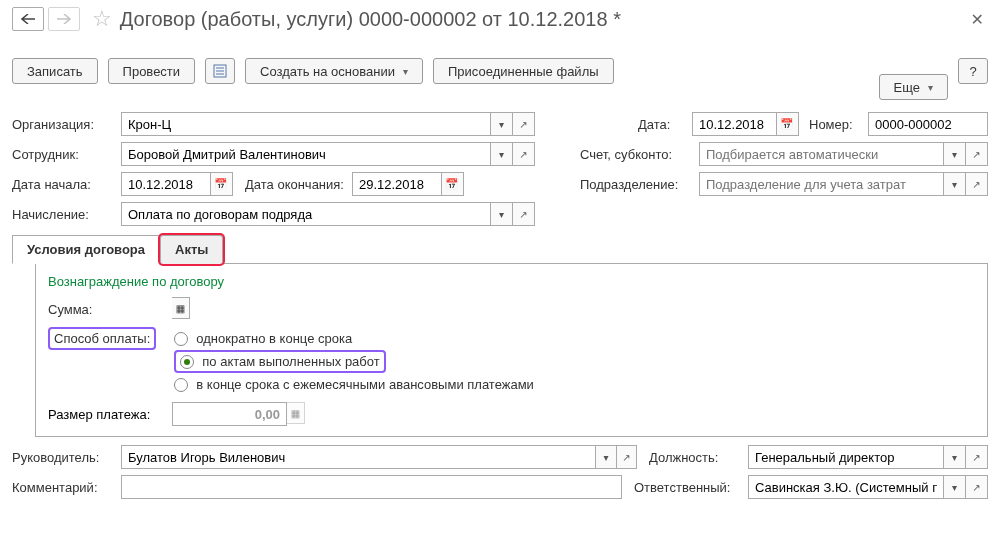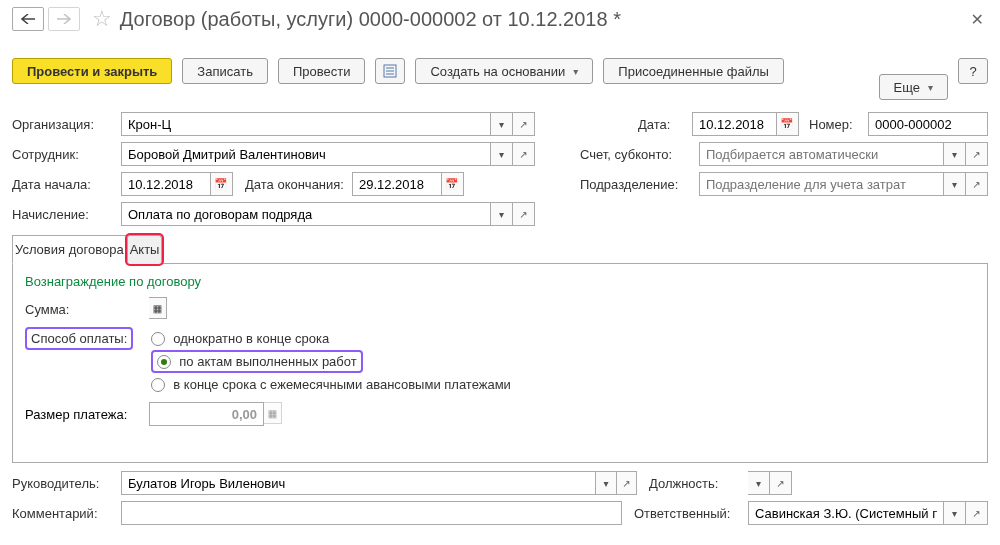--- a/index.html
+++ b/index.html
@@ -120,43 +120,45 @@
     font-size: 10px;
     color: #555;
     cursor: pointer;
   }
   .tabs {
     display: flex;
     border-bottom: 1px solid #aaa;
     margin-top: 8px;
   }
   .tab {
-    padding: 6px 2px;
+    padding: 6px 14px;
     border: 1px solid #aaa;
     border-bottom: none;
     background: #f0f0f0;
     cursor: pointer;
     position: relative;
     top: 1px;
     font-size: 13px;
+    font-weight: bold;
   }
   .tab.active {
     background: #fff;
     border-bottom: 1px solid #fff;
   }
   .tab.highlighted {
     box-shadow: 0 0 0 2px #e24 ;
     border-radius: 3px;
     z-index: 2;
   }
   .panel {
     border: 1px solid #aaa;
     border-top: none;
-    padding: 10px 12px 30px;
+    padding: 10px 12px 4px;
     margin-bottom: 8px;
+    margin-left: 23px;
   }
   .section-title { color: #0a8a3d; margin-bottom: 8px; }
   .radio-row {
     display: flex;
     align-items: center;
     margin: 4px 0;
     gap: 8px;
   }
   .radio {
     width: 14px; height: 14px;
@@ -211,21 +213,20 @@
       <svg width="14" height="10">
           <path d="M7 0 L13 5 L7 10 M13 5 H0" stroke="#888" fill="none" stroke-width="1.5"></path>
         </svg>
     </div>
     <span class="star">☆</span>
     <span class="title">Договор (работы, услуги) 0000-000002 от 10.12.2018 *</span>
     <span class="close-x">✕</span>
   </div>
 
   <div class="toolbar">
-    <div class="btn primary">Провести и закрыть</div>
     <div class="btn">Записать</div>
     <div class="btn">Провести</div>
     <div class="btn icon-only list-icon">
       <svg viewBox="0 0 14 14">
           <rect x="1" y="1" width="12" height="12" fill="none" stroke="#5577aa"></rect>
           <line x1="3" y1="4" x2="11" y2="4" stroke="#5577aa"></line>
           <line x1="3" y1="7" x2="11" y2="7" stroke="#5577aa"></line>
           <line x1="3" y1="10" x2="11" y2="10" stroke="#5577aa"></line>
         </svg>
     </div>
@@ -349,20 +350,21 @@
 
   <div class="form-row">
     <span class="label">Руководитель:</span>
     <div class="input-group" style="flex:1;">
       <input class="text-input" style="width: 100%;" value="Булатов Игорь Виленович">
       <div class="input-btn">▾</div>
       <div class="input-btn">↗</div>
     </div>
     <span class="sublabel" style="margin-left:8px;">Должность:</span>
     <div class="input-group" style="flex:0 0 240px;">
+      <input class="text-input" style="width: 196px;" value="Генеральный директор">
       <div class="input-btn">▾</div>
       <div class="input-btn">↗</div>
     </div>
   </div>
 
   <div class="form-row">
     <span class="label">Комментарий:</span>
     <input class="text-input" style="flex: 1 1 0%;">
     <span style="margin-left:8px;width:110px;">Ответственный:</span>
     <div class="input-group" style="flex:0 0 240px;">

